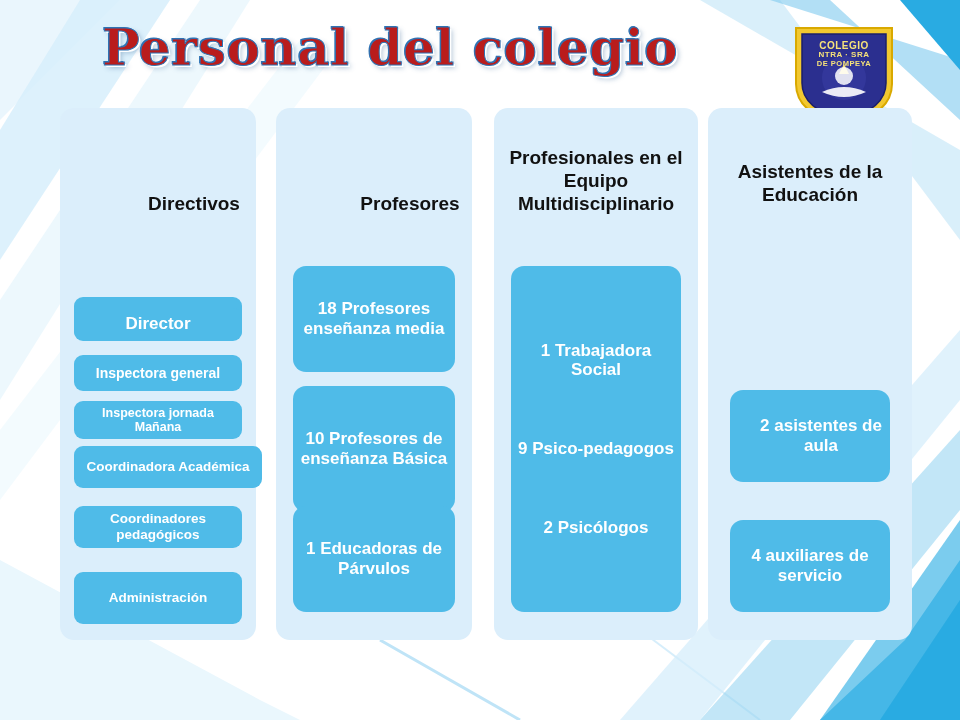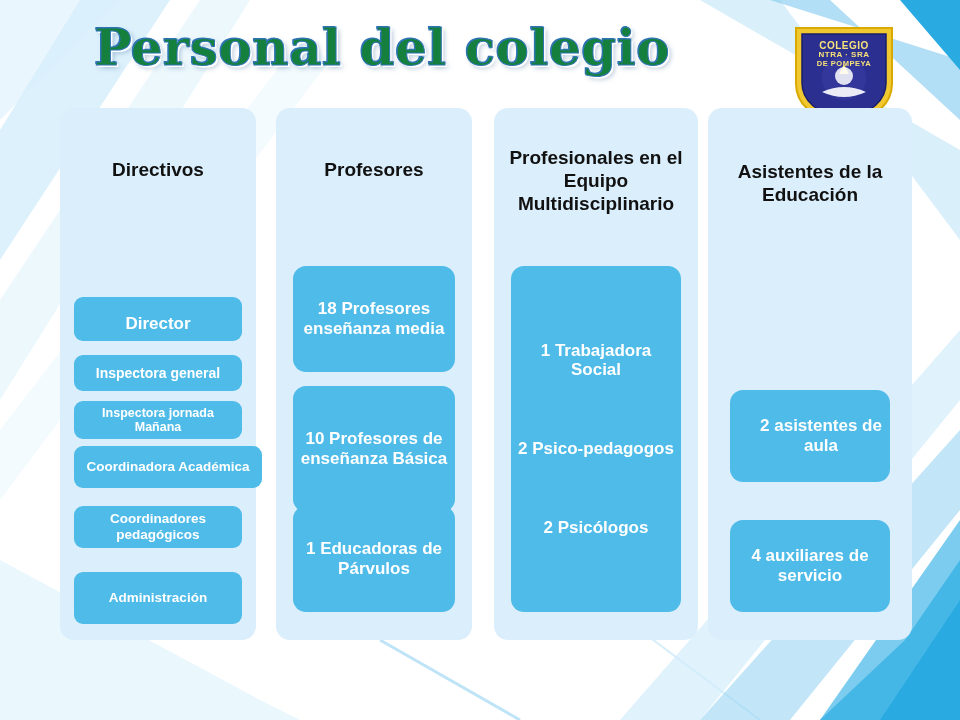--- a/index.html
+++ b/index.html
@@ -25,29 +25,29 @@
   .bg {
     position: absolute;
     top: 0; left: 0;
     width: 960px; height: 720px;
     pointer-events: none;
   }
 
   
   .title {
     position: absolute;
-    left: 52px;
+    left: 60px;
     top: 18px;
     width: 660px;
     text-align: center;
     font-family: "DejaVu Serif", serif;
     font-weight: bold;
     font-size: 50px;
     letter-spacing: 0.5px;
-    color: #15803d;
+    color: #b91c1c;
     text-shadow:
       2px 2px 0 #ffffff,
       -1px -1px 0 #2f74b5,
       3px 3px 5px rgba(40,90,140,0.35);
     -webkit-text-stroke: 1px #2f74b5;
     white-space: nowrap;
   }
 
   
   .logo {
@@ -82,21 +82,21 @@
   .col-head {
     position: absolute;
     left: 0;
     width: 100%;
     text-align: center;
     font-size: 19px;
     font-weight: bold;
     color: #111111;
     line-height: 23px;
   }
-  .col-1 .col-head, .col-2 .col-head { top: 50px; }
+  .col-1 .col-head, .col-2 .col-head { top: 84px; margin-left: 36px; }
   .col-3 .col-head { top: 38px; }
   .col-4 .col-head { top: 52px; }
 
   
   .box {
     position: absolute;
     border-radius: 9px;
     background: #4fbbe8;
     color: #ffffff;
     display: flex;
@@ -191,21 +191,21 @@
     <div class="col-head">Profesores</div>
     <div class="box round b-prof18">18 Profesores enseñanza media</div>
     <div class="box round b-prof10">10 Profesores de enseñanza Básica</div>
     <div class="box round b-prof1">1 Educadoras de Párvulos</div>
   </div>
 
   <div class="col col-3">
     <div class="col-head">Profesionales en el Equipo Multidisciplinario</div>
     <div class="box round b-multi">
       <span>1 Trabajadora Social</span>
-      <span>2 Psico-pedagogos</span>
+      <span>9 Psico-pedagogos</span>
       <span>2 Psicólogos</span>
     </div>
   </div>
 
   <div class="col col-4">
     <div class="col-head">Asistentes de la Educación</div>
     <div class="box round b-asisaula">2 asistentes de aula</div>
     <div class="box round b-auxserv">4 auxiliares de servicio</div>
   </div>
 

